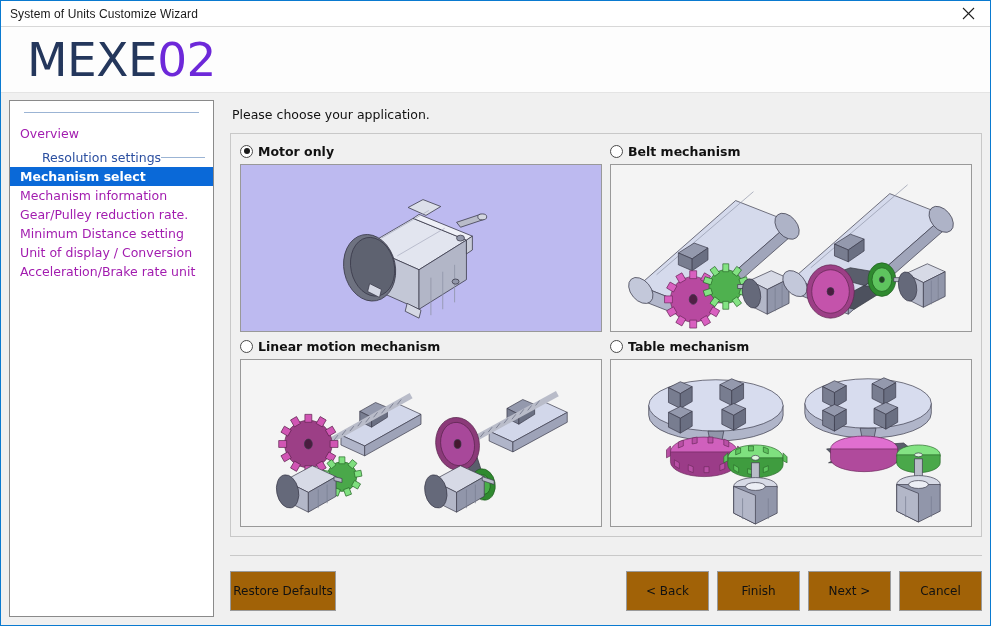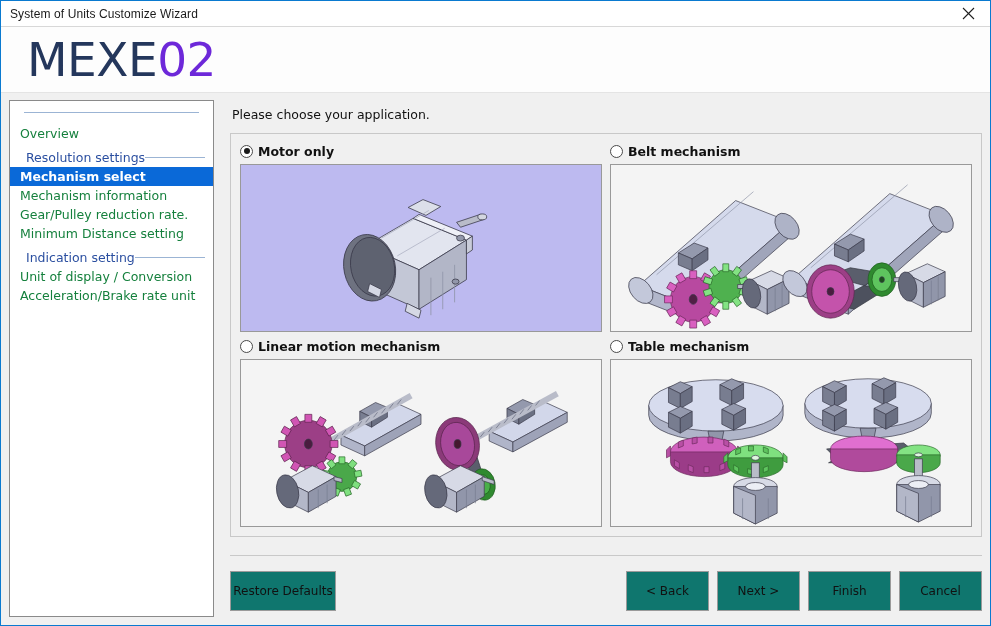--- a/index.html
+++ b/index.html
@@ -65,36 +65,36 @@
     background: #ffffff;
     border: 1px solid #8a8a8a;
     padding: 9px 0 0 0;
     overflow: hidden;
   }
   .side-topdiv {
     height: 1px; background: #9bb4d4;
     margin: 2px 14px 11px 14px;
   }
   .side-item {
-    font-size: 12.5px; color: #15803d;
+    font-size: 12.5px; color: #a21caf;
     padding: 1px 0 1px 10px;
     line-height: 17px;
     white-space: nowrap;
     cursor: default;
     font-family: "DejaVu Sans", sans-serif;
   }
   .side-item.selected {
     background: #0a69d8; color: #ffffff;
     font-weight: bold;
     padding-left: 10px;
     margin-right: 0;
   }
   .side-group {
     display: flex; align-items: center;
-    margin: 7px 0 2px 0; padding-left: 16px;
+    margin: 7px 0 2px 16px; padding-left: 16px;
   }
   .side-group-label {
     font-size: 12.5px; color: #2b4fa0;
     white-space: nowrap;
     font-family: "DejaVu Sans", sans-serif;
   }
   .side-group-rule {
     flex: 1; height: 1px; background: #9bb4d4;
     margin-right: 8px;
   }
@@ -158,21 +158,21 @@
   .footer {
     margin-top: auto;
     padding-top: 8px;
     border-top: 1px solid #c9c9c9;
     display: flex; align-items: center;
     height: 62px; flex: none;
   }
   .btn {
     font-family: "DejaVu Sans", sans-serif;
     font-size: 12px; color: #111111;
-    background: #0f766e;
+    background: #a16207;
     border: 1px solid #9a9a9a;
     height: 40px;
     display: flex; align-items: center; justify-content: center;
     cursor: pointer;
     white-space: nowrap;
   }
   .btn-restore { width: 106px; }
   .btn-nav { width: 83px; margin-left: 8px; }
   .spacer { flex: 1; }
 </style>
@@ -205,24 +205,20 @@
       <div class="side-group">
         <span class="side-group-label">Resolution settings</span>
         <span class="side-group-rule"></span>
       </div>
 
       <div class="side-item selected">Mechanism select</div>
       <div class="side-item">Mechanism information</div>
       <div class="side-item">Gear/Pulley reduction rate.</div>
       <div class="side-item">Minimum Distance setting</div>
 
-      <div class="side-group">
-        <span class="side-group-label">Indication setting</span>
-        <span class="side-group-rule"></span>
-      </div>
 
       <div class="side-item">Unit of display / Conversion</div>
       <div class="side-item">Acceleration/Brake rate unit</div>
     </div>
 
     <div class="main">
 
       <div class="prompt">Please choose your application.</div>
 
       <div class="options-box">
@@ -614,20 +610,20 @@
             </svg>
           </div>
         </div>
 
       </div>
 
       <div class="footer">
         <div class="btn btn-restore">Restore Defaults</div>
         <div class="spacer"></div>
         <div class="btn btn-nav">&lt; Back</div>
+        <div class="btn btn-nav">Finish</div>
         <div class="btn btn-nav">Next &gt;</div>
-        <div class="btn btn-nav">Finish</div>
         <div class="btn btn-nav">Cancel</div>
       </div>
 
     </div>
   </div>
 </div>
 
 </body></html>

